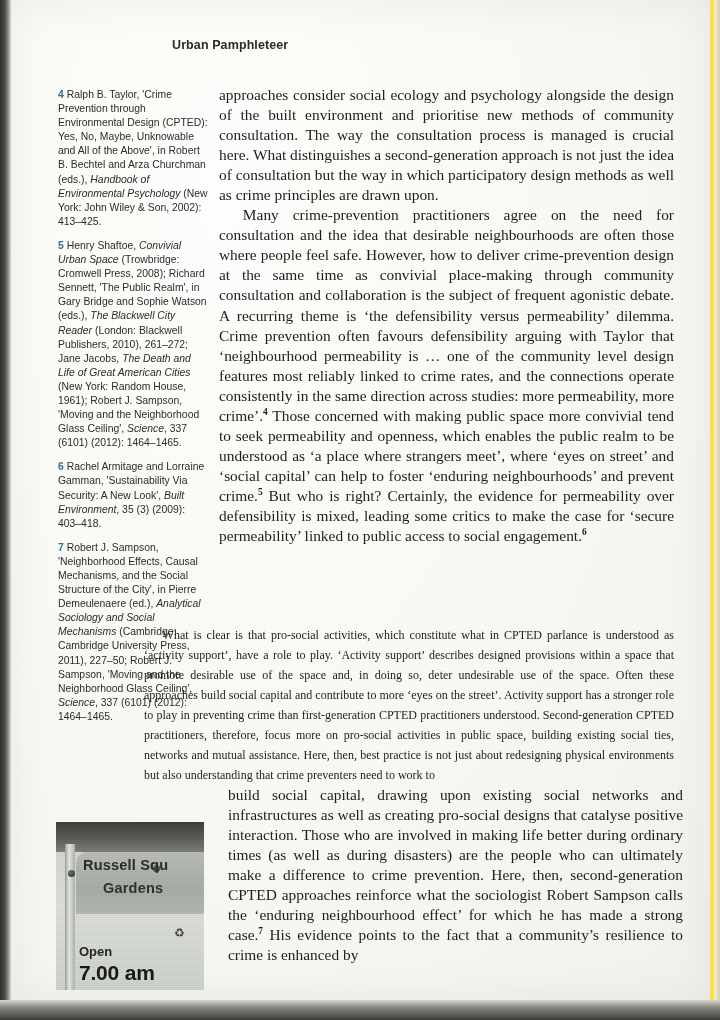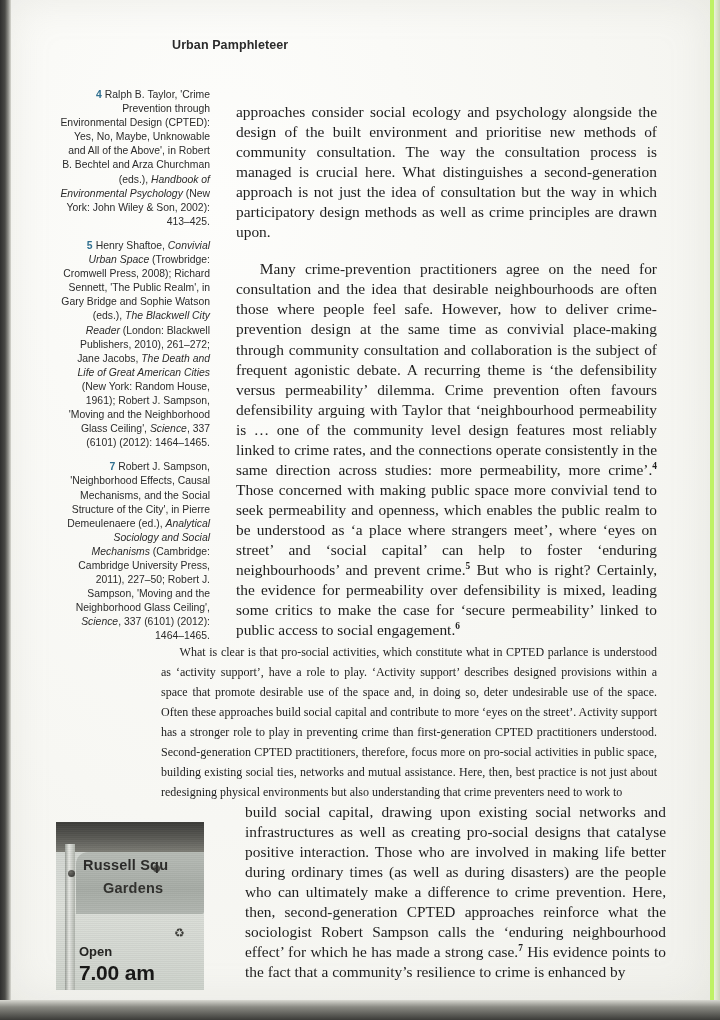--- a/index.html
+++ b/index.html
@@ -5,21 +5,21 @@
   html, body {
     margin: 0;
     padding: 0;
     background: #3a3a38;
   }
   .page {
     position: relative;
     width: 720px;
     height: 1020px;
     overflow: hidden;
-    background: #bef264;
+    background: #fde047;
     font-family: "Liberation Serif", serif;
   }
   
   .paper {
     position: absolute;
     left: 10px;
     top: 0px;
     width: 700px;
     height: 1002px;
     background:
@@ -61,21 +61,21 @@
   
   .notes {
     position: absolute;
     left: 58px;
     top: 88px;
     width: 152px;
     font-family: "Liberation Sans", sans-serif;
     font-size: 10.4px;
     line-height: 14.1px;
     color: #2b2b2b;
-    text-align: right;
+    text-align: left;
   }
   .note { margin: 0 0 10px 0; text-indent: 0; }
   .note:last-child { margin-bottom: 0; }
   .note-num {
     font-weight: 700;
     color: #2f6f8f;
     margin-right: 3px;
   }
   .it { font-style: italic; }
 
@@ -104,21 +104,21 @@
   .col-bottom {
     position: absolute;
     left: 228px;
     top: 785px;
     width: 455px;
     font-size: 15.4px;
     line-height: 20.05px;
     color: #1d1d1d;
     text-align: justify;
   }
-  .col-top p, .col-wide p, .col-bottom p { margin: 17px; }
+  .col-top p, .col-wide p, .col-bottom p { margin: 0; }
   .indent { text-indent: 1.55em; font-family: Liberation Serif, serif; }
   sup.fn {
     font-size: 9.4px;
     font-weight: 700;
     vertical-align: super;
     line-height: 0;
   }
 
   
   .photo {
@@ -196,20 +196,23 @@
   <div class="edge-bottom"></div>
 
   <div class="running-head">Urban Pamphleteer</div>
 
   <div class="notes">
     <p class="note">
       <span class="note-num">4</span><span>Ralph B. Taylor, 'Crime Prevention through Environmental Design (CPTED): Yes, No, Maybe, Unknowable and All of the Above', in Robert B. Bechtel and Arza Churchman (eds.), </span><span class="it">Handbook of Environmental Psychology</span><span> (New York: John Wiley &amp; Son, 2002): 413–425.</span>
     </p>
     <p class="note">
       <span class="note-num">5</span><span>Henry Shaftoe, </span><span class="it">Convivial Urban Space</span><span> (Trowbridge: Cromwell Press, 2008); Richard Sennett, 'The Public Realm', in Gary Bridge and Sophie Watson (eds.), </span><span class="it">The Blackwell City Reader</span><span> (London: Blackwell Publishers, 2010), 261–272; Jane Jacobs, </span><span class="it">The Death and Life of Great American Cities</span><span> (New York: Random House, 1961); Robert J. Sampson, 'Moving and the Neighborhood Glass Ceiling', </span><span class="it">Science</span><span>, 337 (6101) (2012): 1464–1465.</span>
+    </p>
+    <p class="note">
+      <span class="note-num">6</span><span>Rachel Armitage and Lorraine Gamman, 'Sustainability Via Security: A New Look', </span><span class="it">Built Environment</span><span>, 35 (3) (2009): 403–418.</span>
     </p>
     <p class="note">
       <span class="note-num">7</span><span>Robert J. Sampson, 'Neighborhood Effects, Causal Mechanisms, and the Social Structure of the City', in Pierre Demeulenaere (ed.), </span><span class="it">Analytical Sociology and Social Mechanisms</span><span> (Cambridge: Cambridge University Press, 2011), 227–50; Robert J. Sampson, 'Moving and the Neighborhood Glass Ceiling', </span><span class="it">Science</span><span>, 337 (6101) (2012): 1464–1465.</span>
     </p>
   </div>
 
   <div class="col-top">
     <p>approaches consider social ecology and psychology alongside the design of the built environment and prioritise new methods of community consultation. The way the consultation process is managed is crucial here. What distinguishes a second-generation approach is not just the idea of consultation but the way in which participatory design methods as well as crime principles are drawn upon.</p>
     <p class="indent"><span>Many crime-prevention practitioners agree on the need for consultation and the idea that desirable neighbourhoods are often those where people feel safe. However, how to deliver crime-prevention design at the same time as convivial place-making through community consultation and collaboration is the subject of frequent agonistic debate. A recurring theme is ‘the defensibility versus permeability’ dilemma. Crime prevention often favours defensibility arguing with Taylor that ‘neighbourhood permeability is … one of the community level design features most reliably linked to crime rates, and the connections operate consistently in the same direction across studies: more permeability, more crime’.</span><sup class="fn">4</sup><span> Those concerned with making public space more convivial tend to seek permeability and openness, which enables the public realm to be understood as ‘a place where strangers meet’, where ‘eyes on street’ and ‘social capital’ can help to foster ‘enduring neighbourhoods’ and prevent crime.</span><sup class="fn">5</sup><span> But who is right? Certainly, the evidence for permeability over defensibility is mixed, leading some critics to make the case for ‘secure permeability’ linked to public access to social engagement.</span><sup class="fn">6</sup></p>
   </div>

